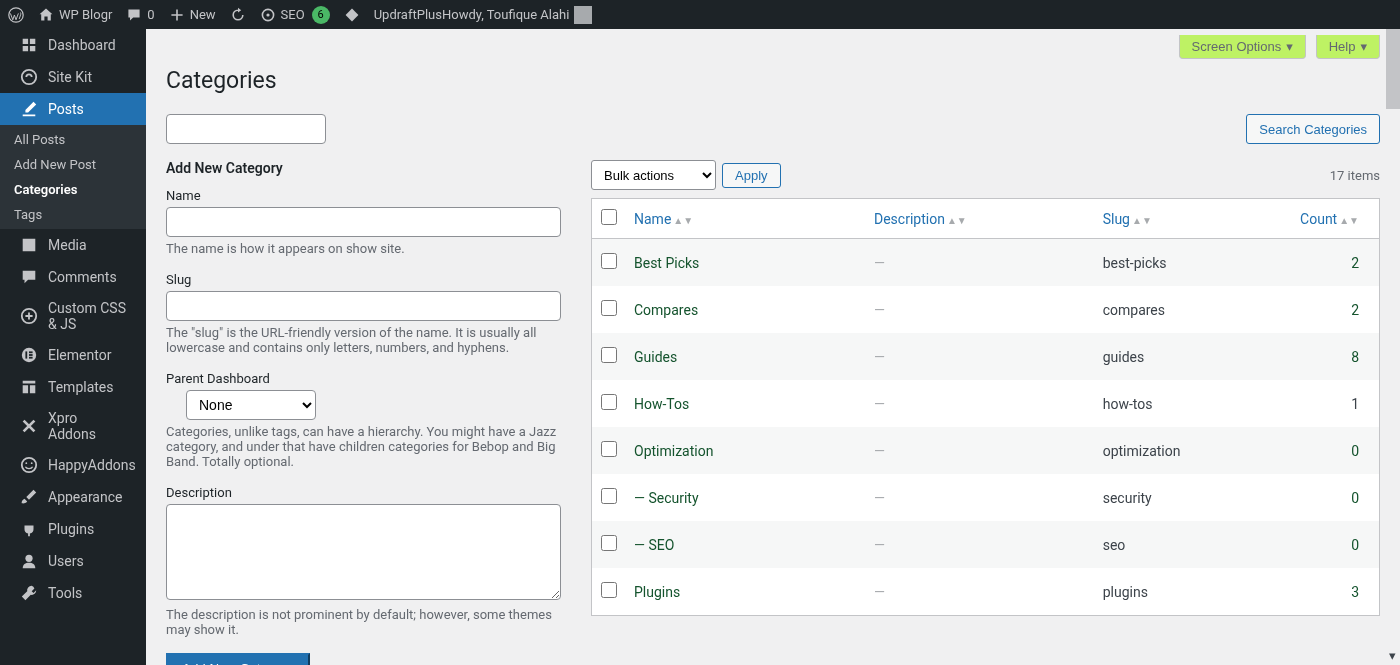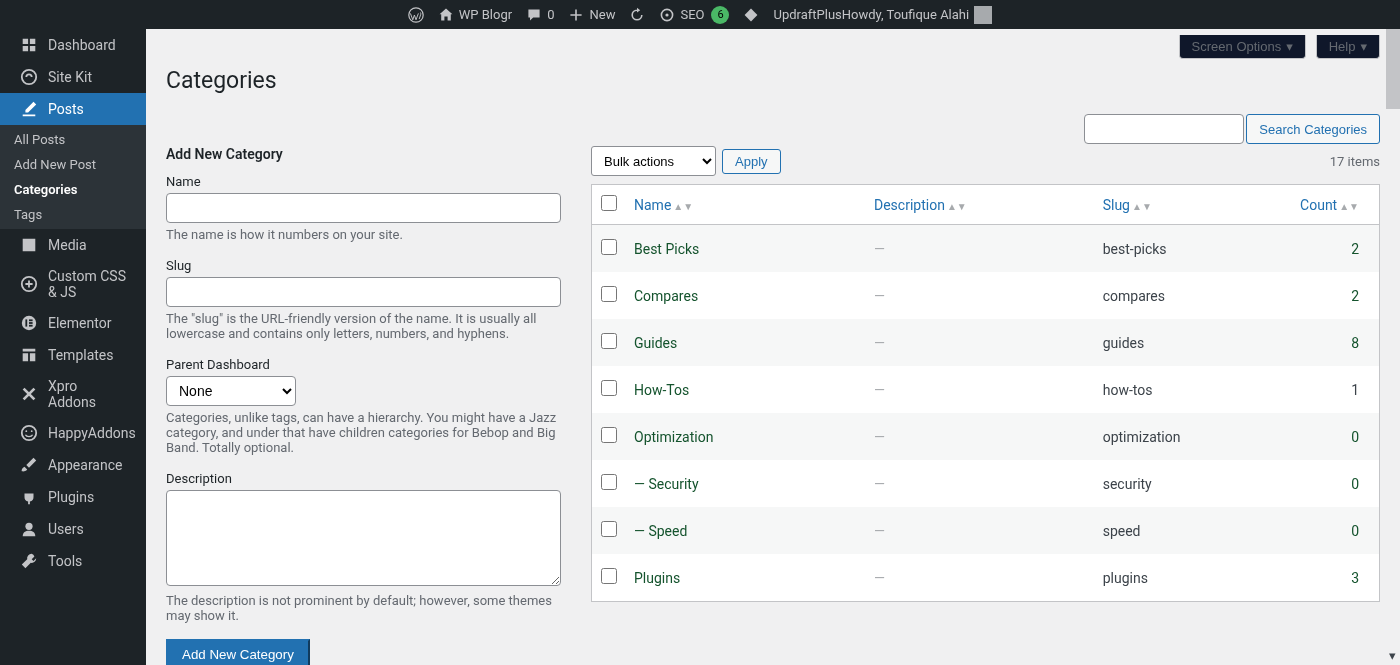--- a/index.html
+++ b/index.html
@@ -1,19 +1,19 @@
 <!DOCTYPE html>
 <html><head>
 <meta charset="utf-8">
 <style>
 * { margin: 0; padding: 0; box-sizing: border-box; }
 body { font-family: -apple-system, BlinkMacSystemFont, "Segoe UI", Roboto, sans-serif; font-size: 13px; background: #f0f0f1; color: #3c434a; width: 1400px; height: 665px; overflow: hidden; }
 
 
-.admin-bar { background: #1d2327; color: #c3c4c7; height: 29px; display: flex; align-items: center; padding: 0 8px; justify-content: center; font-size: 13px; }
+.admin-bar { background: #1d2327; color: #c3c4c7; height: 29px; display: flex; align-items: center; padding: 0 8px; justify-content: flex-start; font-size: 13px; }
 .admin-bar-left { display: flex; align-items: center; gap: 14px; }
 .admin-bar-right { display: flex; align-items: center; gap: 8px; }
 .ab-item { display: flex; align-items: center; gap: 5px; color: #c3c4c7; cursor: pointer; }
 .ab-icon { width: 16px; height: 16px; display: inline-flex; align-items: center; justify-content: center; }
 .ab-badge { background: #4ab866; color: #000; border-radius: 50%; width: 18px; height: 18px; display: inline-flex; align-items: center; justify-content: center; font-size: 11px; margin-left: 2px;}
 .avatar-thumb { width: 18px; height: 18px; background: #a7aaad; display:inline-block; }
 
 
 .sidebar { position: absolute; top: 29px; left: 0; bottom: 0; width: 146px; background: #1d2327; color: #c3c4c7; overflow-y: auto; }
 .menu-item { display: flex; align-items: center; gap: 10px; padding: 7px 20px; cursor: pointer; font-size: 14px;}
@@ -21,37 +21,37 @@
 .menu-item.current::after { content: ""; position: absolute; right: -8px; top: 50%; transform: translateY(-50%); border: 8px solid transparent; border-right-color: #f0f0f1; }
 .menu-icon { width: 18px; height: 18px; display: inline-flex; align-items: center; justify-content: center; flex-shrink: 0;}
 .menu-icon svg { width: 18px; height: 18px; fill: currentColor; }
 .submenu { background: #2c3338; padding: 2px 0; }
 .submenu-item { padding: 5px 10px 5px 14px; cursor: pointer; font-size: 13px; color: #c3c4c7; }
 .submenu-item.current { color: #fff; font-weight: 600; }
 
 
 .content { position: absolute; top: 29px; left: 146px; right: 0; bottom: 0; padding: 0 20px 20px 20px; overflow-y: auto; background: #f0f0f1;}
 .top-actions { display: flex; justify-content: flex-end; gap: 10px; padding-top: 6px;}
-.screen-btn { background: #0f172a; border: 1px solid #c3c4c7; border-top: none; border-radius: 0 0 4px 4px; padding: 4px 12px; cursor: pointer; color: #646970; display: flex; align-items: center; gap: 5px; font-size: 13px;}
+.screen-btn { background: #bef264; border: 1px solid #c3c4c7; border-top: none; border-radius: 0 0 4px 4px; padding: 4px 12px; cursor: pointer; color: #646970; display: flex; align-items: center; gap: 5px; font-size: 13px;}
 .page-title { font-size: 23px; font-weight: 400; margin: 8px 0 20px; color: #1d2327; }
-.search-row { display: flex; justify-content: flex-end; gap: 2px; margin-bottom: 2px;}
+.search-row { display: flex; justify-content: space-between; gap: 2px; margin-bottom: 16px;}
 .search-input { border: 1px solid #8c8f94; border-radius: 4px; padding: 2px 8px; width: 160px; height: 30px;}
 .btn { border: 1px solid #2271b1; color: #2271b1; background: #f6f7f7; border-radius: 3px; padding: 4px 12px; cursor: pointer; font-size: 13px; }
 .btn-primary { background: #2271b1; color: #fff; border-color: #2271b1; padding: 6px 14px;}
 
 .columns { display: flex; gap: 30px; }
 .col-left { width: 395px; flex-shrink: 0;}
 .col-right { flex: 1; }
 
 .form-heading { font-size: 14px; font-weight: 600; margin-bottom: 12px; color: #1d2327;}
 .form-field { margin-bottom: 16px;}
 .form-field label { display: block; margin-bottom: 4px; color: #1d2327;}
 .form-input, .form-select, .form-textarea { width: 100%; border: 1px solid #8c8f94; border-radius: 4px; padding: 4px 8px; font-size: 14px; background: #fff;}
 .form-input { height: 30px;}
-.form-select { height: 30px; width: 130px;}
+.form-select { height: 30px; width: 130px; margin-left: 20px;}
 .form-textarea { height: 96px; resize: both;}
 .field-desc { color: #646970; font-size: 13px; margin-top: 4px; }
 
 .tablenav { display: flex; justify-content: space-between; align-items: center; margin-bottom: 8px;}
 .tablenav-left { display: flex; gap: 6px; align-items: center;}
 .bulk-select { border: 1px solid #8c8f94; border-radius: 3px; height: 30px; padding: 0 24px 0 8px; background: #fff; font-size: 13px;}
 .item-count { color: #646970; font-size: 13px;}
 
 .wp-table { width: 100%; border-spacing: 0; border: 1px solid #c3c4c7; background: #fff; }
 .wp-table thead th { text-align: left; padding: 10px 8px; font-weight: 400; font-size: 14px; border-bottom: 1px solid #c3c4c7;}
@@ -179,20 +179,28 @@
       <span class="menu-icon">
         <svg viewBox="0 0 20 20">
           <path d="M3 3h14v14H3zM5 12l3-3 2 2 3-4 2 3v3H5z"></path>
         </svg>
       </span>
       <span>Media</span>
     </div>
     <div class="menu-item">
       <span class="menu-icon">
         <svg viewBox="0 0 20 20">
+          <path d="M3 3h14v10H9l-4 4v-4H3z"></path>
+        </svg>
+      </span>
+      <span>Comments</span>
+    </div>
+    <div class="menu-item">
+      <span class="menu-icon">
+        <svg viewBox="0 0 20 20">
           <circle cx="10" cy="10" r="8" fill="none" stroke="currentColor" stroke-width="2"></circle>
           <path d="M9 6h2v8H9zM6 9h8v2H6z"></path>
         </svg>
       </span>
       <span>Custom CSS &amp; JS</span>
     </div>
     <div class="menu-item">
       <span class="menu-icon">
         <svg viewBox="0 0 20 20">
           <circle cx="10" cy="10" r="8"></circle>
@@ -284,21 +292,21 @@
     <button class="btn">Search Categories</button>
   </div>
 
   <div class="columns">
     <div class="col-left">
       <h2 class="form-heading">Add New Category</h2>
 
       <div class="form-field">
         <label>Name</label>
         <input type="text" class="form-input" style="">
-        <p class="field-desc">The name is how it numbers on your site.</p>
+        <p class="field-desc">The name is how it appears on show site.</p>
       </div>
 
       <div class="form-field">
         <label>Slug</label>
         <input type="text" class="form-input" style="">
         <p class="field-desc">The "slug" is the URL-friendly version of the name. It is usually all lowercase and contains only letters, numbers, and hyphens.</p>
       </div>
 
       <div class="form-field">
         <label>Parent Dashboard</label>
@@ -372,23 +380,23 @@
             </tr>
             <tr>
               <td class="cb-col"><input type="checkbox" class="row-cb" style=""></td>
               <td class="name-col"><a class="link">— Security</a></td>
               <td><span class="dash">—</span></td>
               <td><span>security</span></td>
               <td class="count-col"><a class="link">0</a></td>
             </tr>
             <tr>
               <td class="cb-col"><input type="checkbox" class="row-cb" style=""></td>
-              <td class="name-col"><a class="link">— Speed</a></td>
-              <td><span class="dash">—</span></td>
-              <td><span>speed</span></td>
+              <td class="name-col"><a class="link">— SEO</a></td>
+              <td><span class="dash">—</span></td>
+              <td><span>seo</span></td>
               <td class="count-col"><a class="link">0</a></td>
             </tr>
             <tr>
               <td class="cb-col"><input type="checkbox" class="row-cb" style=""></td>
               <td class="name-col"><a class="link">Plugins</a></td>
               <td><span class="dash">—</span></td>
               <td><span>plugins</span></td>
               <td class="count-col"><a class="link">3</a></td>
             </tr>
           </tbody>

